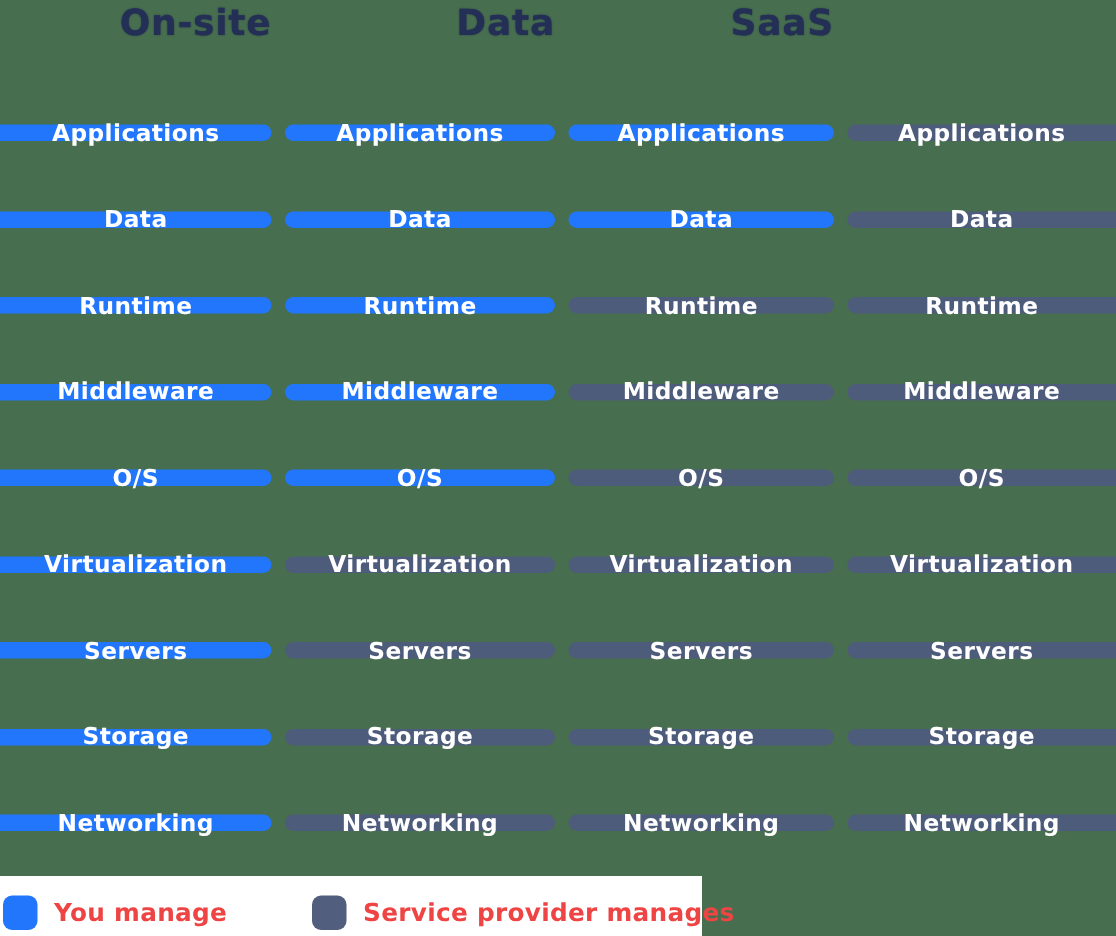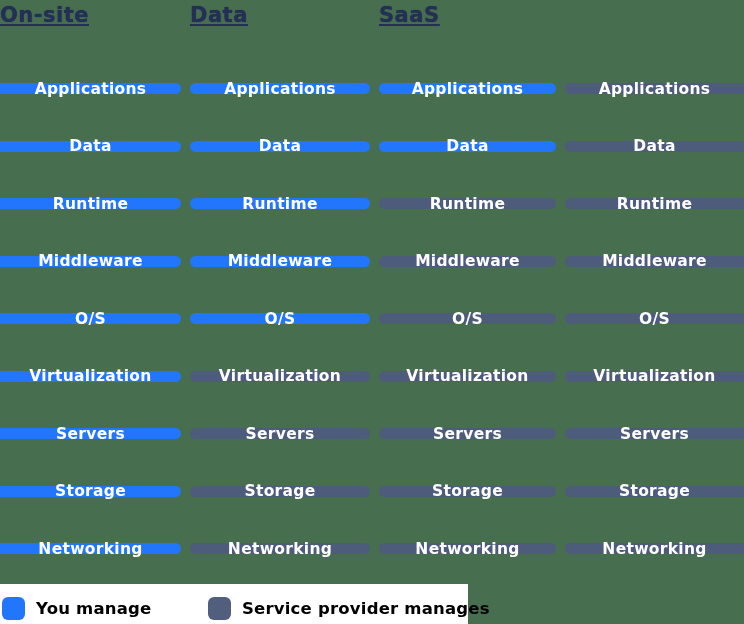--- a/index.html
+++ b/index.html
@@ -7,25 +7,24 @@
     width:744px;height:624px;
     background:#476E4E;
     font-family:"DejaVu Sans","Liberation Sans",sans-serif;
     position:relative;overflow:hidden;
   }
   .headers{
     position:absolute;top:2px;left:0;width:744px;
     display:grid;grid-template-columns:181px 180px 177px 179px;column-gap:9px;
   }
   .header{
-    text-align:left;
-    font-weight:bold;font-size:21px;letter-spacing:.5px;
+    text-align:right;
+    font-weight:bold;font-size:24px;letter-spacing:.5px;
     color:#242F55;line-height:26px;
     text-shadow:0 0 1px #242F55;
-    text-decoration:underline;
   }
   .grid{
     position:absolute;top:44px;left:0;width:744px;
     display:grid;
     grid-template-columns:181px 180px 177px 179px;
     grid-template-rows:repeat(9,50px);
     column-gap:9px;row-gap:7.5px;
     grid-auto-flow:column;
   }
   .cell{
@@ -49,21 +48,21 @@
     display:flex;align-items:center;gap:11px;
   }
   .legend-item.first{left:2px;}
   .legend-item.second{left:188px;padding-left:20px;}
   .swatch{
     width:23px;height:23px;border-radius:6px;flex:0 0 auto;
   }
   .swatch[data-managed="you"]{background:#2176FC;}
   .swatch[data-managed="provider"]{background:#525E7E;}
   .legend-label{
-    font-weight:bold;font-size:16.5px;color:#000000;letter-spacing:.2px;
+    font-weight:bold;font-size:16.5px;color:#ef4444;letter-spacing:.2px;
     white-space:nowrap;
   }
 </style>
 </head>
 <body>
 
 <div class="headers">
   <div class="header">On-site</div>
   <div class="header">Data</div>
   <div class="header">SaaS</div>

